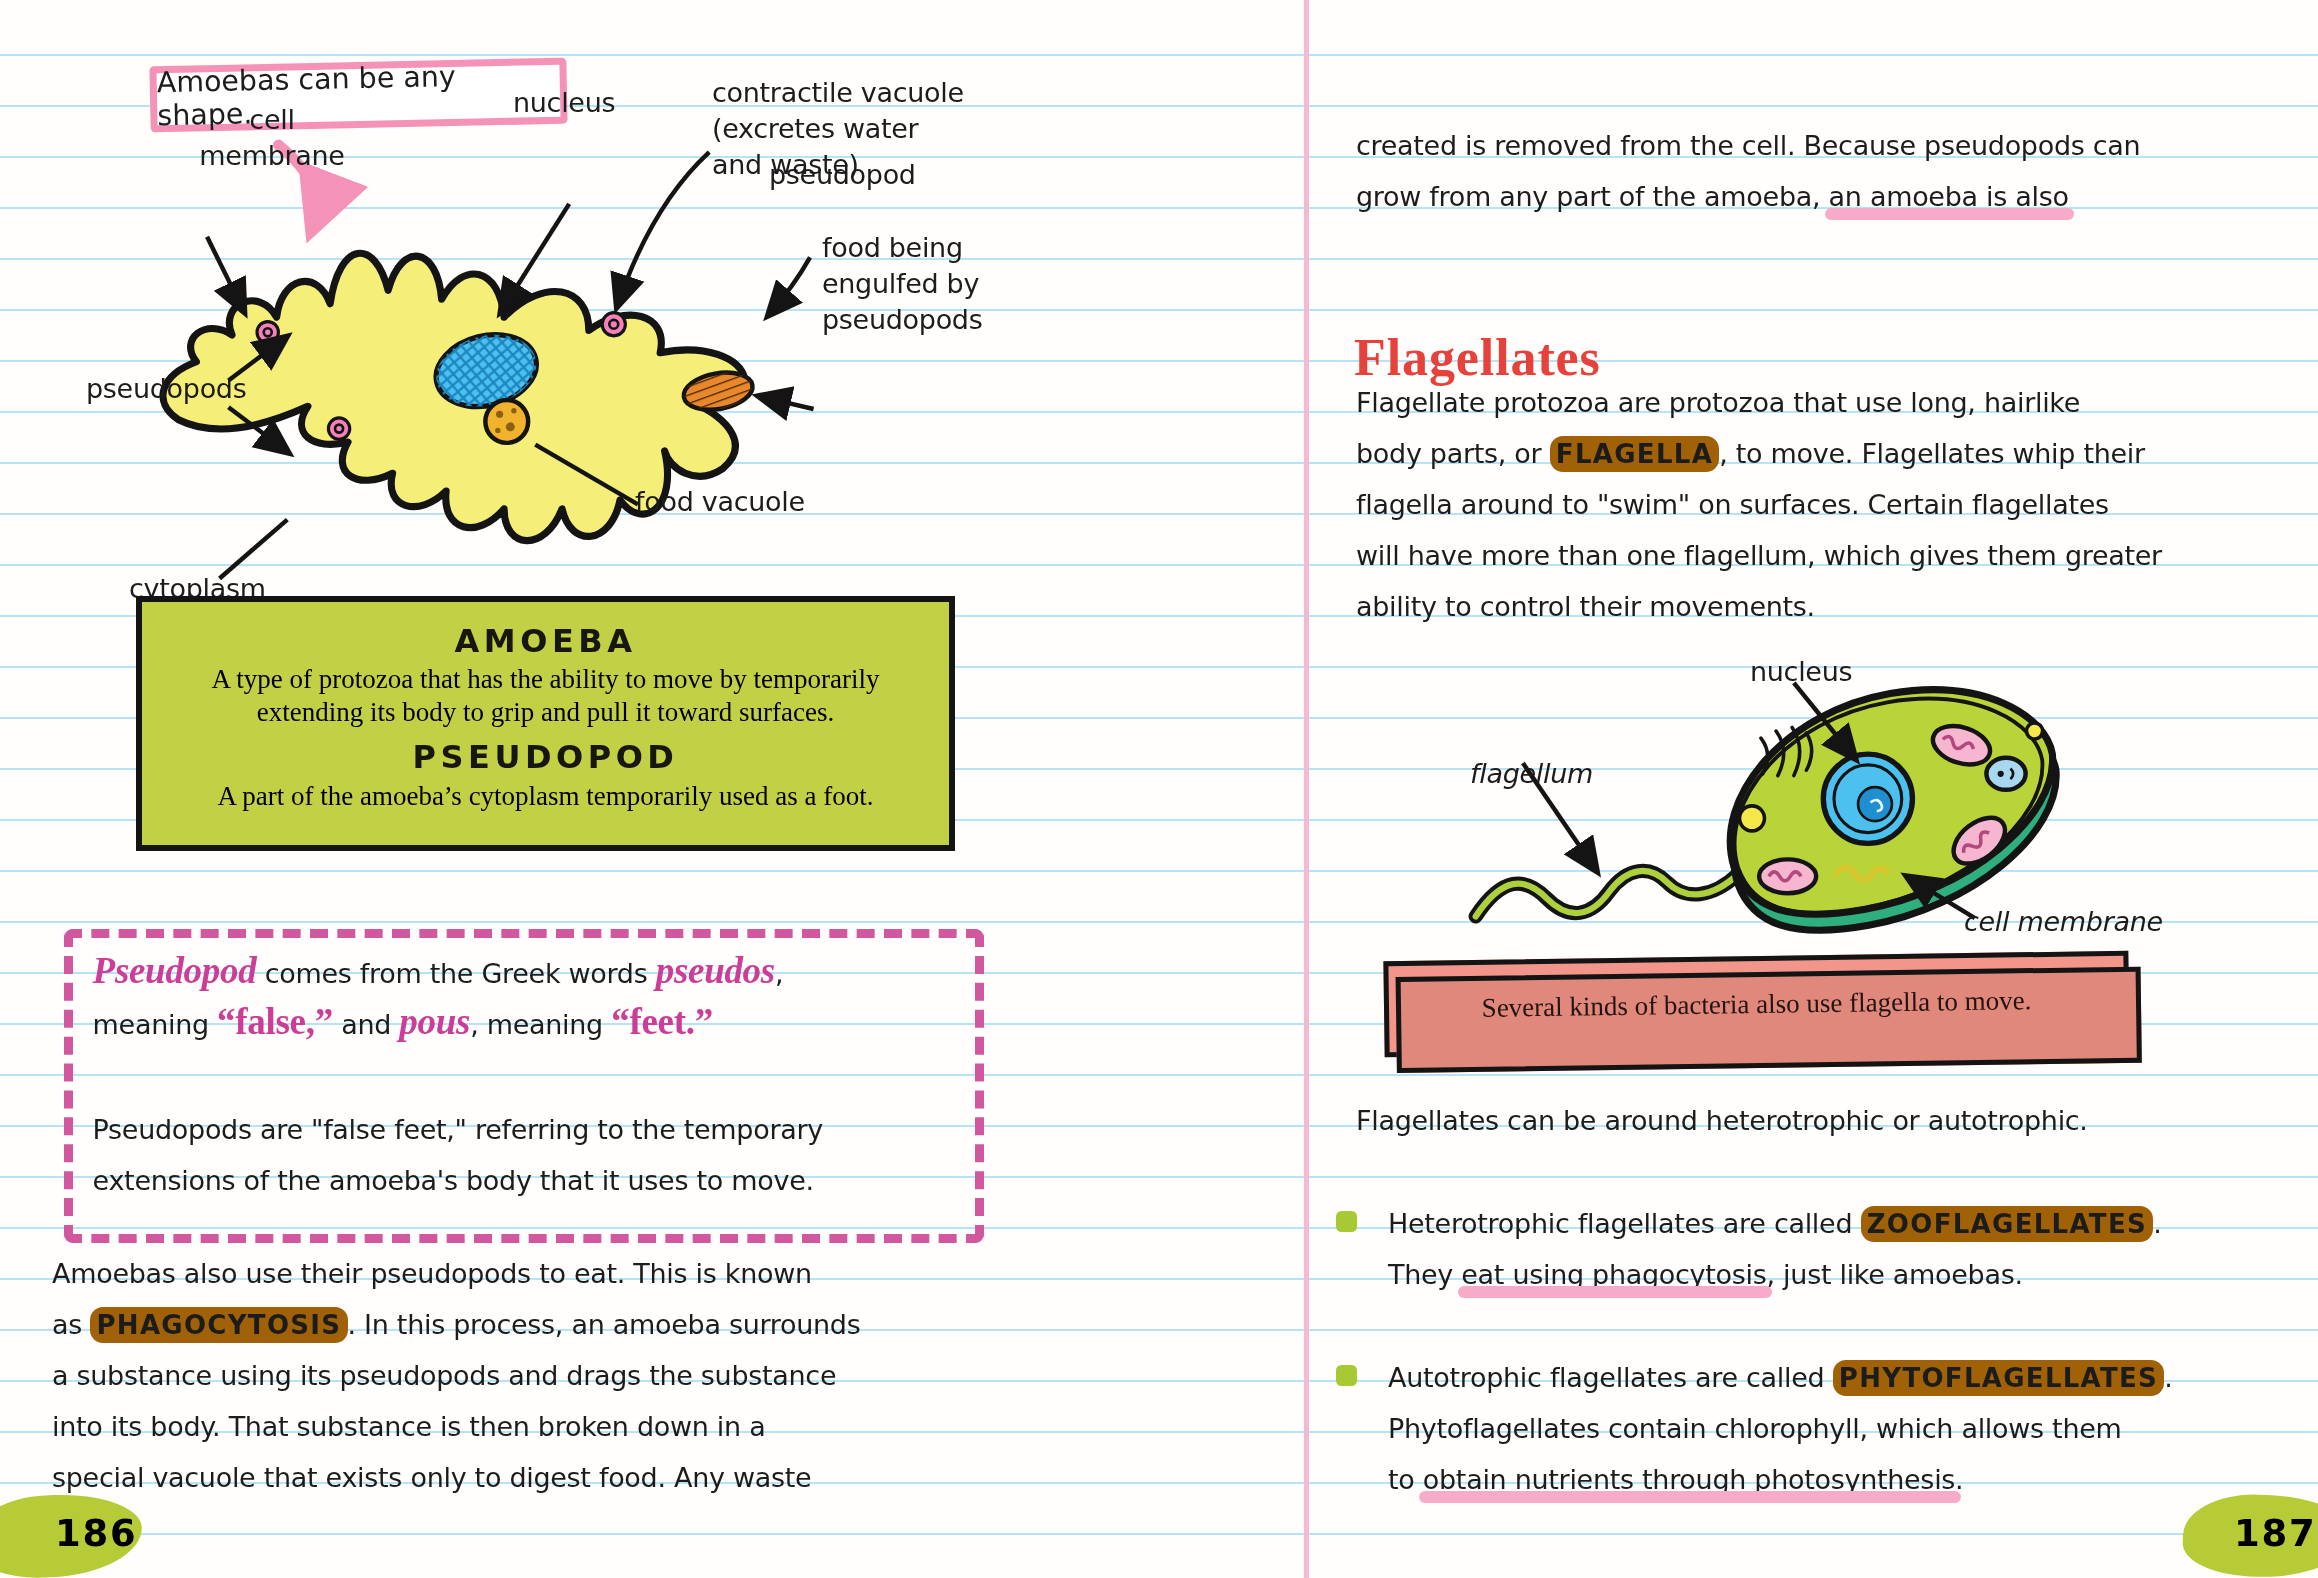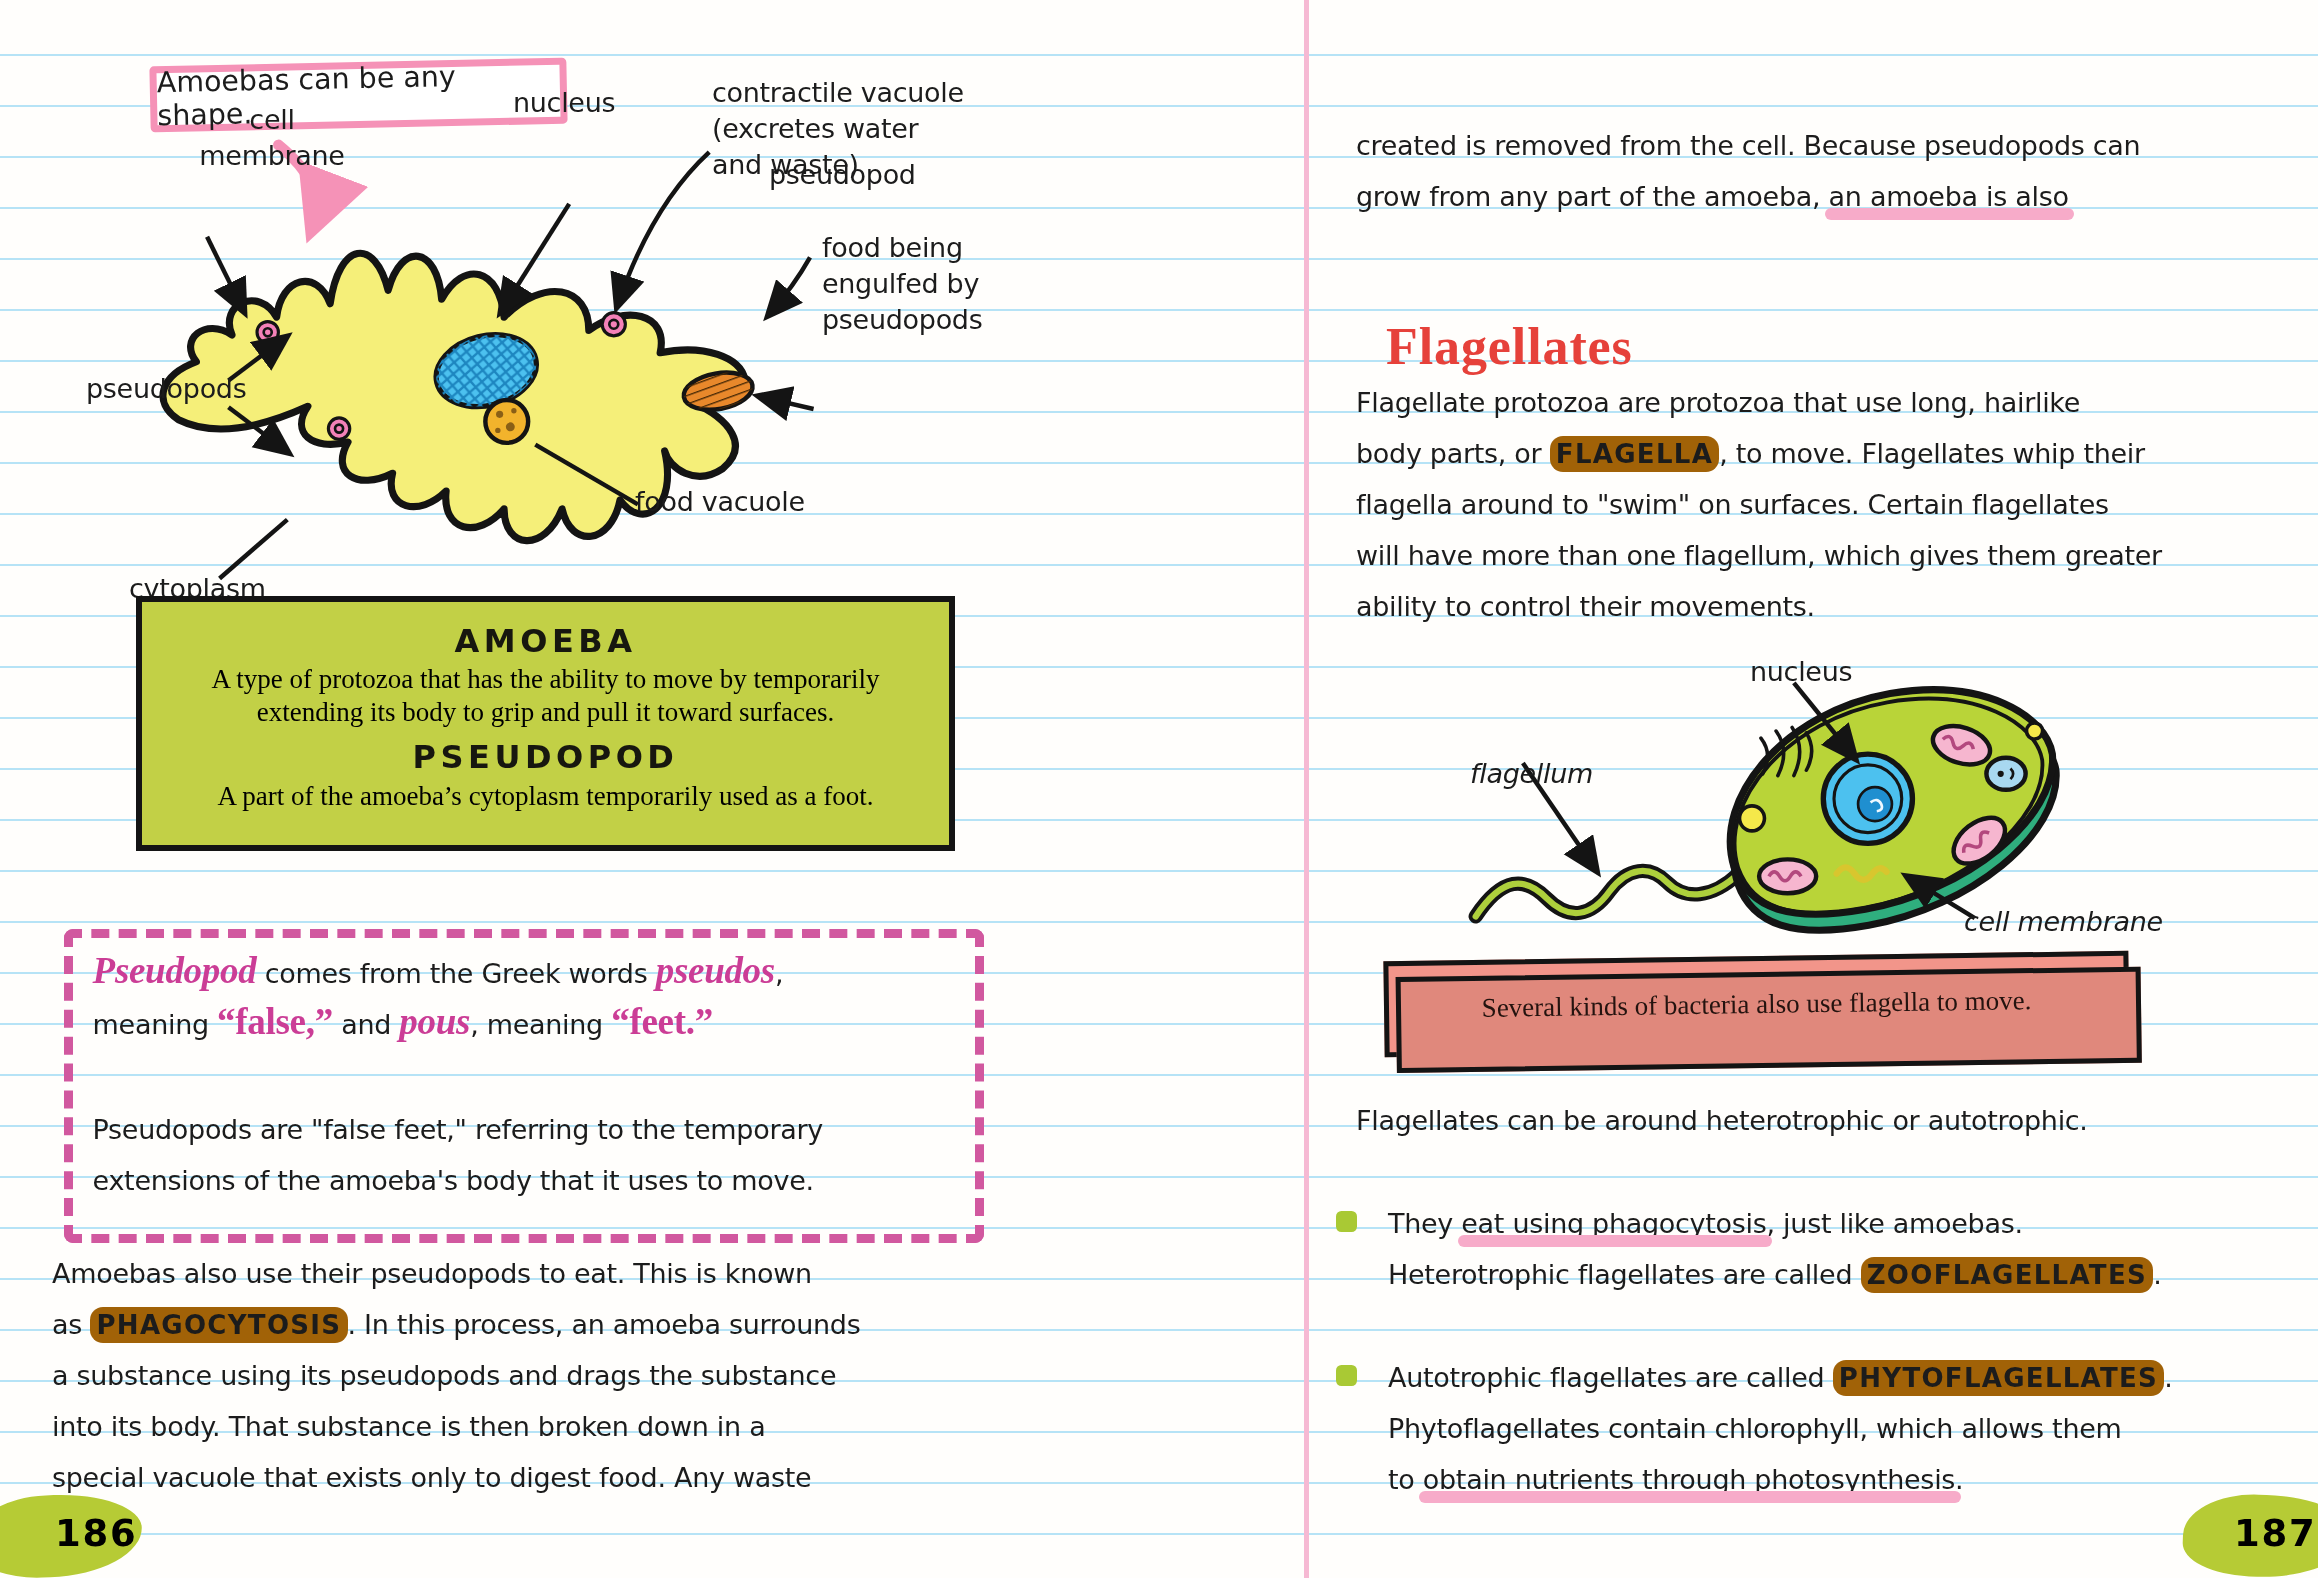--- a/index.html
+++ b/index.html
@@ -34,22 +34,22 @@
   .def-term{font-weight:700;font-size:32px;letter-spacing:4.5px;color:#17170f;}
   .def-body{font-family:"Liberation Serif",serif;font-size:27px;line-height:33px;color:#000000;
             max-width:758px;margin:3.6px auto 9px auto;}
 
   .dash-box{position:absolute;left:64px;top:929px;width:902px;height:296px;
             border:9.8px dashed #d1589f;border-radius:9px;}
   .serif-mag{font-family:"Liberation Serif",serif;font-weight:700;font-style:italic;
              font-size:37px;color:#cb3d96;}
   .serif-quote{font-family:"Liberation Serif",serif;font-weight:700;font-size:37px;color:#cb3d96;}
 
-  .heading{position:absolute;left:1354px;top:317px;font-family:"Liberation Serif",serif;
-           font-weight:700;font-size:52px;color:#e6413a;letter-spacing:0.9px;margin-left:32px;}
+  .heading{position:absolute;left:1354px;top:328px;font-family:"Liberation Serif",serif;
+           font-weight:700;font-size:52px;color:#e6413a;letter-spacing:0.9px;}
 
   .fact-box{position:absolute;left:1384px;top:956px;width:735px;height:86px;
             background:#f2958a;border:5.4px solid #141414;transform:rotate(-0.8deg);
             display:flex;align-items:center;justify-content:center;}
   .fact-box::before{content:'';position:absolute;z-index:-1;left:7.1px;top:10.7px;width:100%;height:100%;
             background:#e0887c;border:5.4px solid #141414;}
   .fact-box span{font-family:"Liberation Serif",serif;font-size:27px;color:#24130f;}
 
   .bullet-sq{position:absolute;width:20.5px;height:20.5px;border-radius:5.4px;background:#a9c934;}
 
@@ -268,24 +268,24 @@
 
   <div class="fact-box">
     <span>Several kinds of bacteria also use flagella to move.</span>
   </div>
 
   <div class="line hand" style="left:1356px;top:1095px;">Flagellates can be around heterotrophic or autotrophic.</div>
 
   <div class="bullet-sq" style="left:1336px;top:1211px;"></div>
   <div class="stack hand" style="left:1388px;top:1198px;">
     <div class="row">
+      <span>Heterotrophic flagellates are called </span><span class="hl">ZOOFLAGELLATES</span><span>.</span>
+    </div>
+    <div class="row">
       <span>They </span><span class="pu">eat using phagocytosis</span><span>, just like amoebas.</span>
-    </div>
-    <div class="row">
-      <span>Heterotrophic flagellates are called </span><span class="hl">ZOOFLAGELLATES</span><span>.</span>
     </div>
   </div>
 
   <div class="bullet-sq" style="left:1336px;top:1365px;"></div>
   <div class="stack hand" style="left:1388px;top:1352px;">
     <div class="row">
       <span>Autotrophic flagellates are called </span><span class="hl">PHYTOFLAGELLATES</span><span>.</span>
     </div>
     <div class="row">Phytoflagellates contain chlorophyll, which allows them</div>
     <div class="row">

